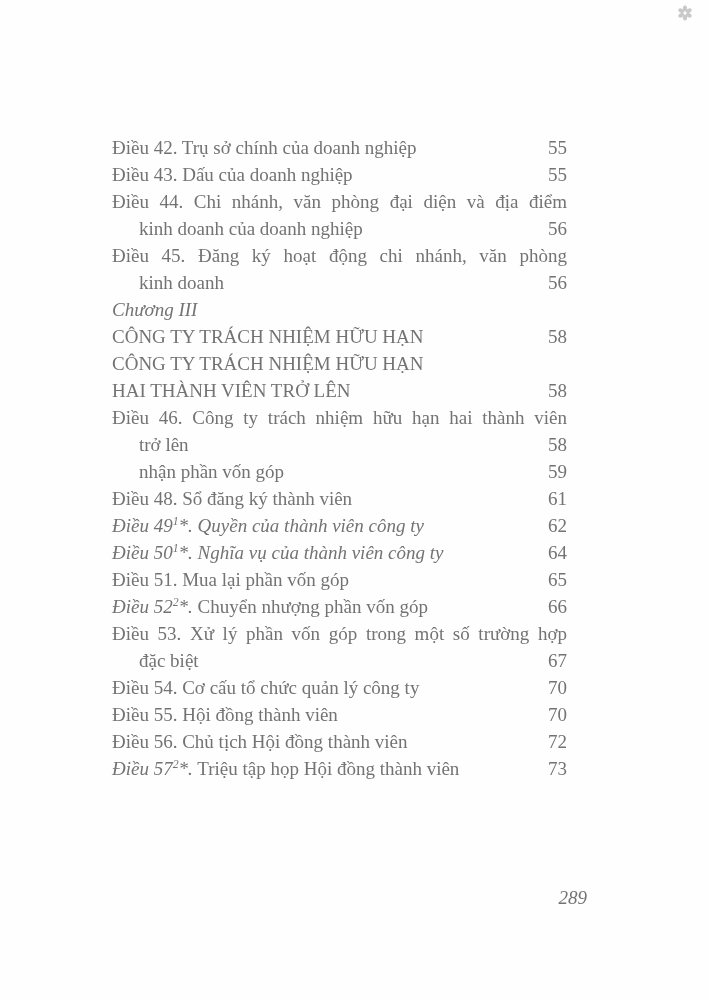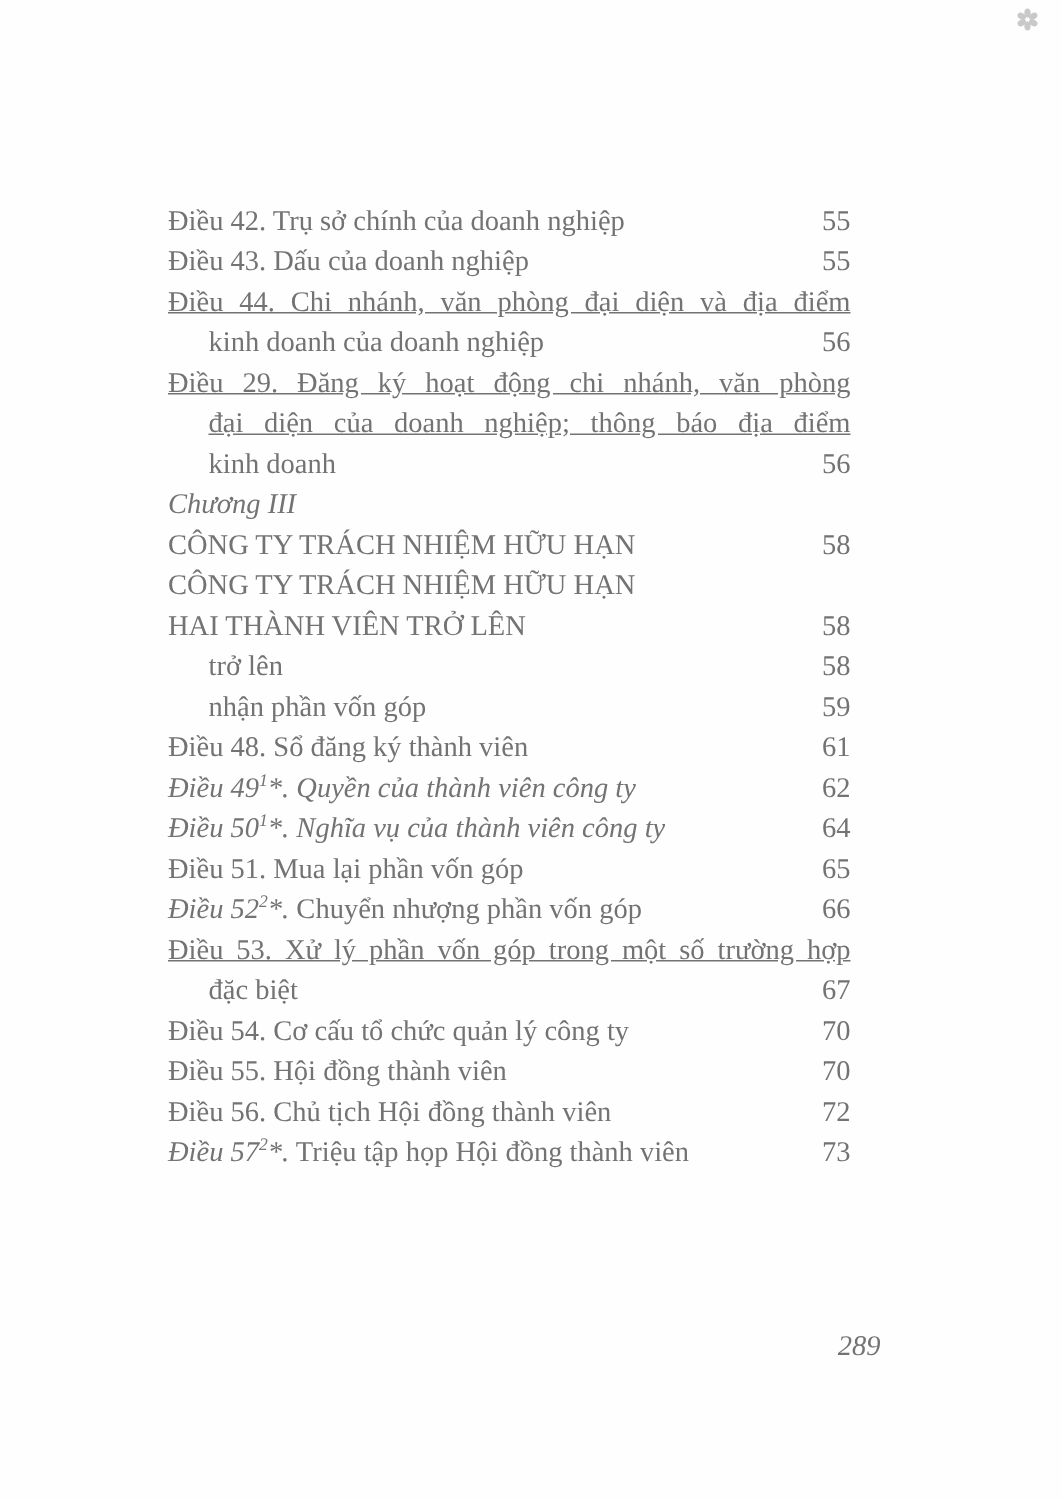--- a/index.html
+++ b/index.html
@@ -17,21 +17,21 @@
   .toc{
     position:absolute;
     left:112px;top:134px;
     width:455px;
     font-size:19px;
     line-height:27px;
   }
   .row{position:relative;display:block;height:27px;white-space:nowrap;}
   .row .txt{display:block;}
   .row.cont .txt{padding-left:27px;}
-  .row.jst{white-space:normal;text-decoration:underline;}
+  .row.jst{white-space:normal;}
   .row.jst .txt{
     text-align:justify;
     text-align-last:justify;
     -moz-text-align-last:justify;
   }
   .row.jst.cont .txt{padding-left:27px;}
   .row.ctr .txt{text-align:left;margin-right:45px;padding-left:0;}
   .row .pg{
     position:absolute;right:0;top:0;
     text-align:left;
@@ -72,42 +72,42 @@
         <span class="pg">55</span>
       </div>
       <div class="row entry jst">
         <span class="txt"><span>Điều 44. Chi nhánh, văn phòng đại diện và địa điểm</span></span>
       </div>
       <div class="row cont">
         <span class="txt"><span>kinh doanh của doanh nghiệp</span></span>
         <span class="pg">56</span>
       </div>
       <div class="row entry jst">
-        <span class="txt"><span>Điều 29. Đăng ký hoạt động chi nhánh, văn phòng</span></span>
-      </div>
-      <div class="row cont jst">
-        <span class="txt"><span>đại diện của doanh nghiệp; thông báo địa điểm</span></span>
+        <span class="txt"><span>Điều 45. Đăng ký hoạt động chi nhánh, văn phòng</span></span>
       </div>
       <div class="row cont">
         <span class="txt"><span>kinh doanh</span></span>
         <span class="pg">56</span>
       </div>
       <div class="row ctr">
         <span class="txt"><span class="i">Chương III</span></span>
       </div>
       <div class="row ctr">
         <span class="txt"><span>CÔNG TY TRÁCH NHIỆM HỮU HẠN</span></span>
         <span class="pg">58</span>
       </div>
       <div class="row ctr">
         <span class="txt"><span>CÔNG TY TRÁCH NHIỆM HỮU HẠN</span></span>
       </div>
       <div class="row ctr">
         <span class="txt"><span>HAI THÀNH VIÊN TRỞ LÊN</span></span>
         <span class="pg">58</span>
+      </div>
+      <div class="row entry jst">
+        <span class="txt"><span>Điều 46. Công ty trách nhiệm hữu hạn hai thành viên</span></span>
       </div>
       <div class="row cont">
         <span class="txt"><span>trở lên</span></span>
         <span class="pg">58</span>
       </div>
       <div class="row cont">
         <span class="txt"><span>nhận phần vốn góp</span></span>
         <span class="pg">59</span>
       </div>
       <div class="row entry">

